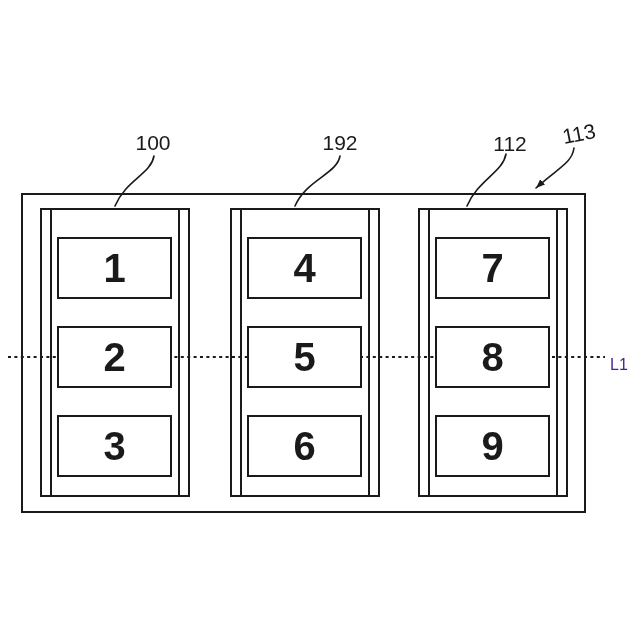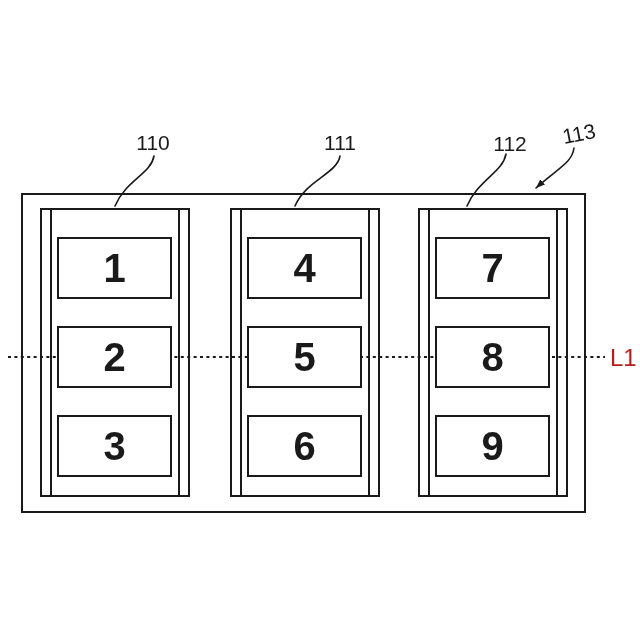--- a/index.html
+++ b/index.html
@@ -82,23 +82,23 @@
     white-space: nowrap;
     z-index: 5;
   }
   .ref-110 { left: 153px; top: 131px; }
   .ref-111 { left: 340px; top: 131px; }
   .ref-112 { left: 510px; top: 132px; text-align: right; }
   .ref-113 { left: 579px; top: 122px; transform: translateX(-50%) rotate(-11deg); }
 
   .line-label {
     position: absolute;
-    left: 610px; top: 344px;
-    font-size: 24px;
-    color: #b91c1c;
+    left: 610px; top: 356px;
+    font-size: 16px;
+    color: #4c1d95;
     z-index: 5;
   }
 
   .leader-layer {
     position: absolute; inset: 0;
     z-index: 4;
     pointer-events: none;
   }
 </style>
 </head>
@@ -141,20 +141,20 @@
       <marker id="arrowhead" markerUnits="userSpaceOnUse" markerWidth="12" markerHeight="12" refX="9" refY="3.5" orient="auto">
         <path d="M0,0 L9,3.5 L0,7 Z" fill="#1a1a1a"></path>
       </marker>
     </defs>
     <path d="M 154 156 C 151 174, 126 180, 115 206" fill="none" stroke="#1a1a1a" stroke-width="1.6" stroke-linecap="round"></path>
     <path d="M 340 156 C 337 174, 306 180, 295 206" fill="none" stroke="#1a1a1a" stroke-width="1.6" stroke-linecap="round"></path>
     <path d="M 506 154 C 503 172, 478 180, 467 206" fill="none" stroke="#1a1a1a" stroke-width="1.6" stroke-linecap="round"></path>
     <path d="M 574 148 C 572 163, 558 168, 536 188" fill="none" stroke="#1a1a1a" stroke-width="1.6" stroke-linecap="round" marker-end="url(#arrowhead)"></path>
   </svg>
 
-  <div class="ref-label ref-110">110</div>
-  <div class="ref-label ref-111">111</div>
+  <div class="ref-label ref-110">100</div>
+  <div class="ref-label ref-111">192</div>
   <div class="ref-label ref-112">112</div>
   <div class="ref-label ref-113">113</div>
 
   <div class="line-label">L1</div>
 
 </div>
 
 </body></html>

